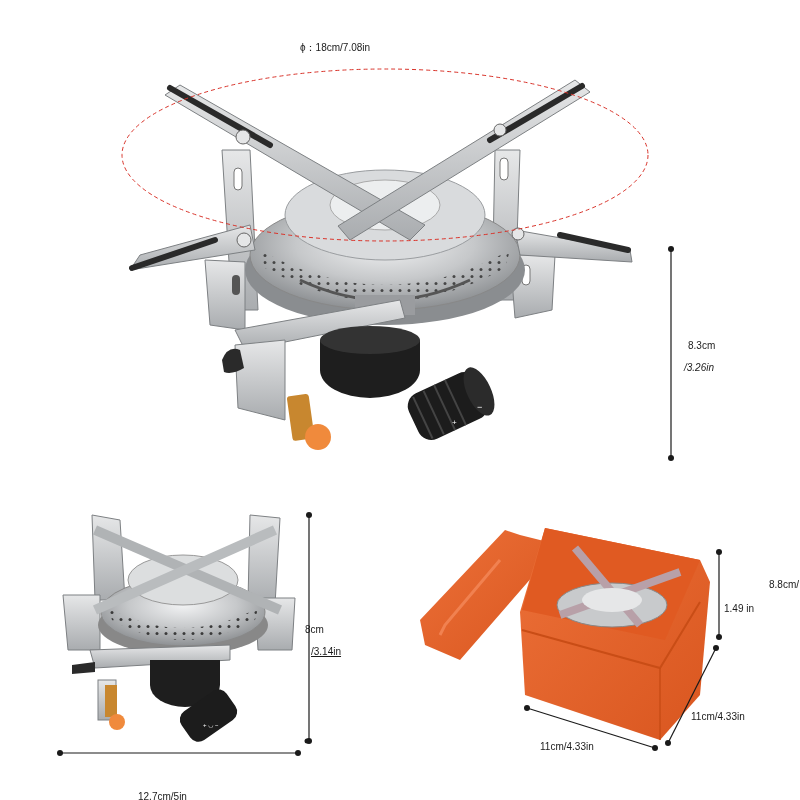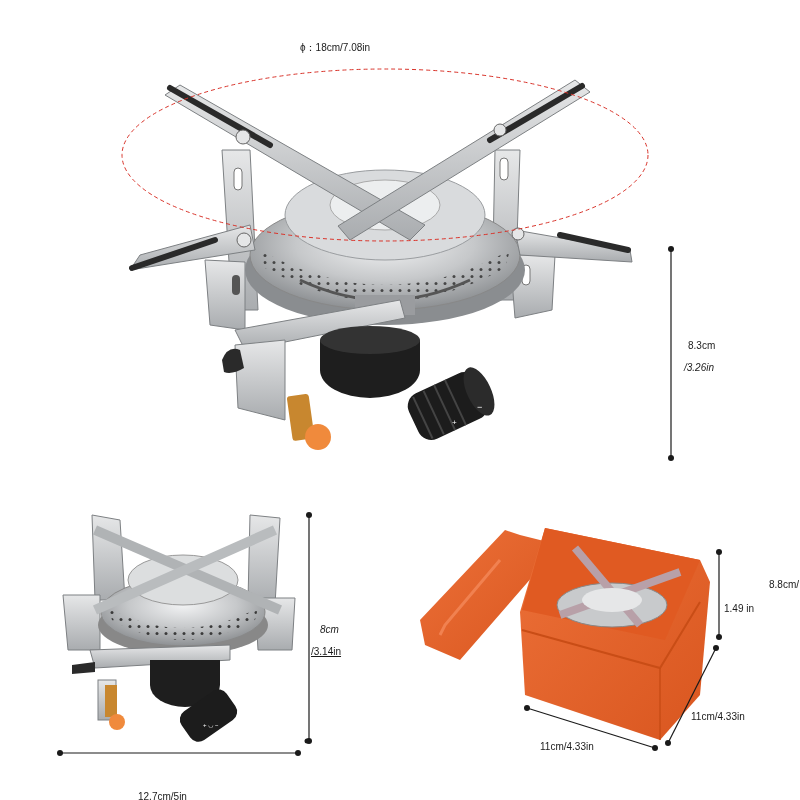--- a/index.html
+++ b/index.html
@@ -164,21 +164,21 @@
     <circle cx="527" cy="708" r="3" fill="#1a1a1a"></circle>
     <circle cx="655" cy="748" r="3" fill="#1a1a1a"></circle>
   </g>
 </svg>
 
 <div class="label" style="left:300px; top:37px;">ϕ：18cm/7.08in</div>
 
 <div class="label" style="left:688px; top:335px; text-align:left; width:60px;">8.3cm</div>
 <div class="label" style="left:684px; top:357px;font-style:italic;">/3.26in</div>
 
-<div class="label" style="left:320px; top:619px;font-style:italic;">8cm</div>
+<div class="label" style="left:305px; top:619px;">8cm</div>
 <div class="label" style="left:311px; top:641px;text-decoration:underline;">/3.14in</div>
 
 <div class="label" style="left:138px; top:786px;">12.7cm/5in</div>
 
 <div class="label" style="left:722px; top:574px;margin-left:47px;">8.8cm/</div>
 <div class="label" style="left:724px; top:598px;">1.49 in</div>
 
 <div class="label" style="left:691px; top:706px;">11cm/4.33in</div>
 <div class="label" style="left:540px; top:736px;">11cm/4.33in</div>
 

